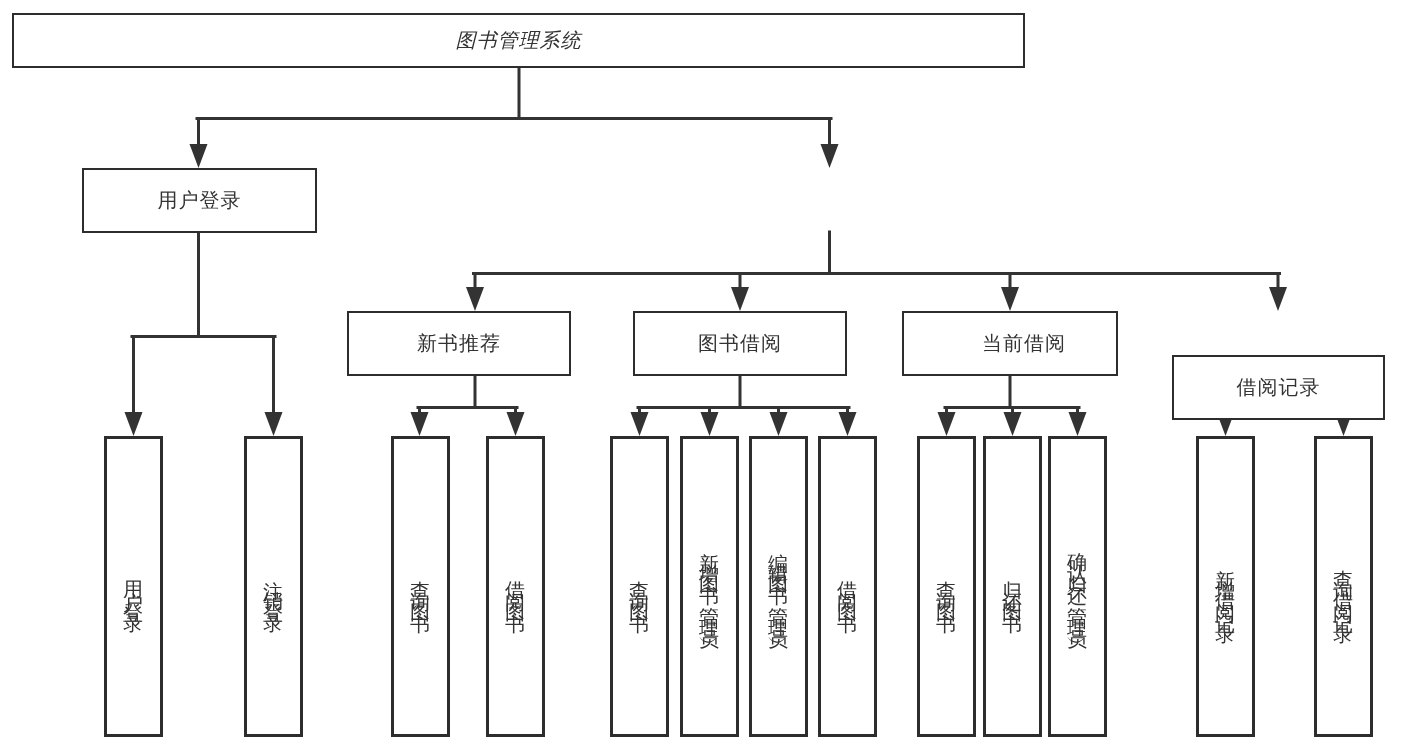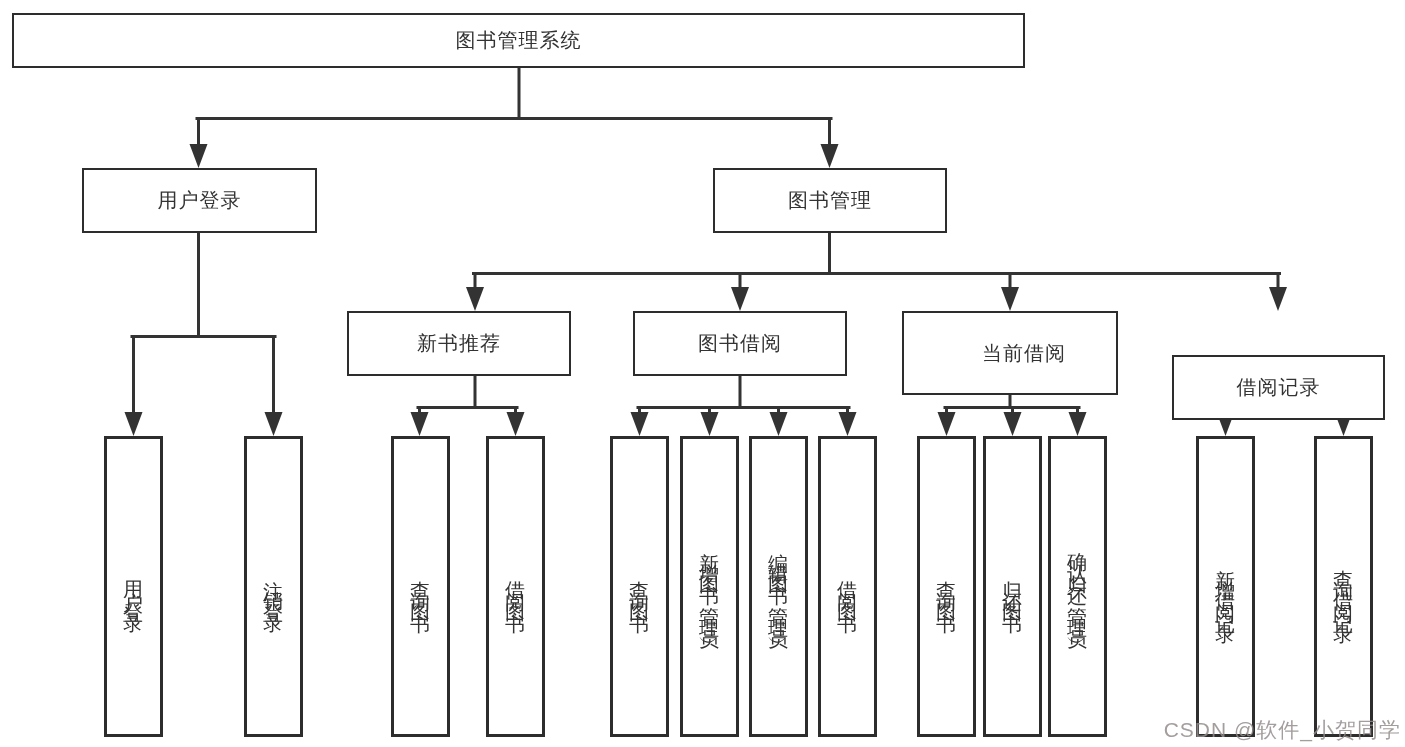--- a/index.html
+++ b/index.html
@@ -105,38 +105,35 @@
       <path class="head" d="M1003.5 412L1021.5 412L1012.5 436Z"></path>
       <path class="head" d="M1068.5 412L1086.5 412L1077.5 436Z"></path>
     </g>
     <g>
       <path class="line" d="M1278 375V407.5 M1224 407.5H1345 M1225.5 407.5V414 M1343.5 407.5V414"></path>
       <path class="head" d="M1216.5 412L1234.5 412L1225.5 436Z"></path>
       <path class="head" d="M1334.5 412L1352.5 412L1343.5 436Z"></path>
     </g>
   </svg>
 
-  <div class="box" style="left:12px; top:13px; width:1013px; height:55px;">
+  <div class="box" style="left:12px; top:13px; width:1013px; height:55px;font-style:italic;">
     <span>图书管理系统</span>
   </div>
 
   <div class="box" style="left:82px; top:168px; width:235px; height:65px;">
     <span>用户登录</span>
-  </div>
-  <div class="box" style="left:713px; top:168px; width:234px; height:65px;">
-    <span>图书管理</span>
   </div>
 
   <div class="box" style="left:347px; top:311px; width:224px; height:65px;">
     <span>新书推荐</span>
   </div>
   <div class="box" style="left:633px; top:311px; width:214px; height:65px;">
     <span>图书借阅</span>
   </div>
-  <div class="box" style="left:902px; top:311px; width:216px; height:84px;padding-left:28px;">
+  <div class="box" style="left:902px; top:311px; width:216px; height:65px;padding-left:28px;">
     <span>当前借阅</span>
   </div>
   <div class="box" style="left:1172px; top:311px; width:213px; height:65px;margin-top:44px;">
     <span>借阅记录</span>
   </div>
 
   <div class="vbox" style="left:104px; top:436px; width:59px; height:301px;">
     <span>用户登录</span>
   </div>
   <div class="vbox" style="left:244px; top:436px; width:59px; height:301px;">
@@ -169,15 +166,14 @@
   <div class="vbox" style="left:1048px; top:436px; width:59px; height:301px;">
     <span>确认归还（管理员）</span>
   </div>
   <div class="vbox" style="left:1196px; top:436px; width:59px; height:301px;">
     <span>新增借阅记录</span>
   </div>
   <div class="vbox" style="left:1314px; top:436px; width:59px; height:301px;">
     <span>查询借阅记录</span>
   </div>
 
-  <div class="watermark">CSDN @软件_小贺同学</div>
 
 </div>
 
 </body></html>

